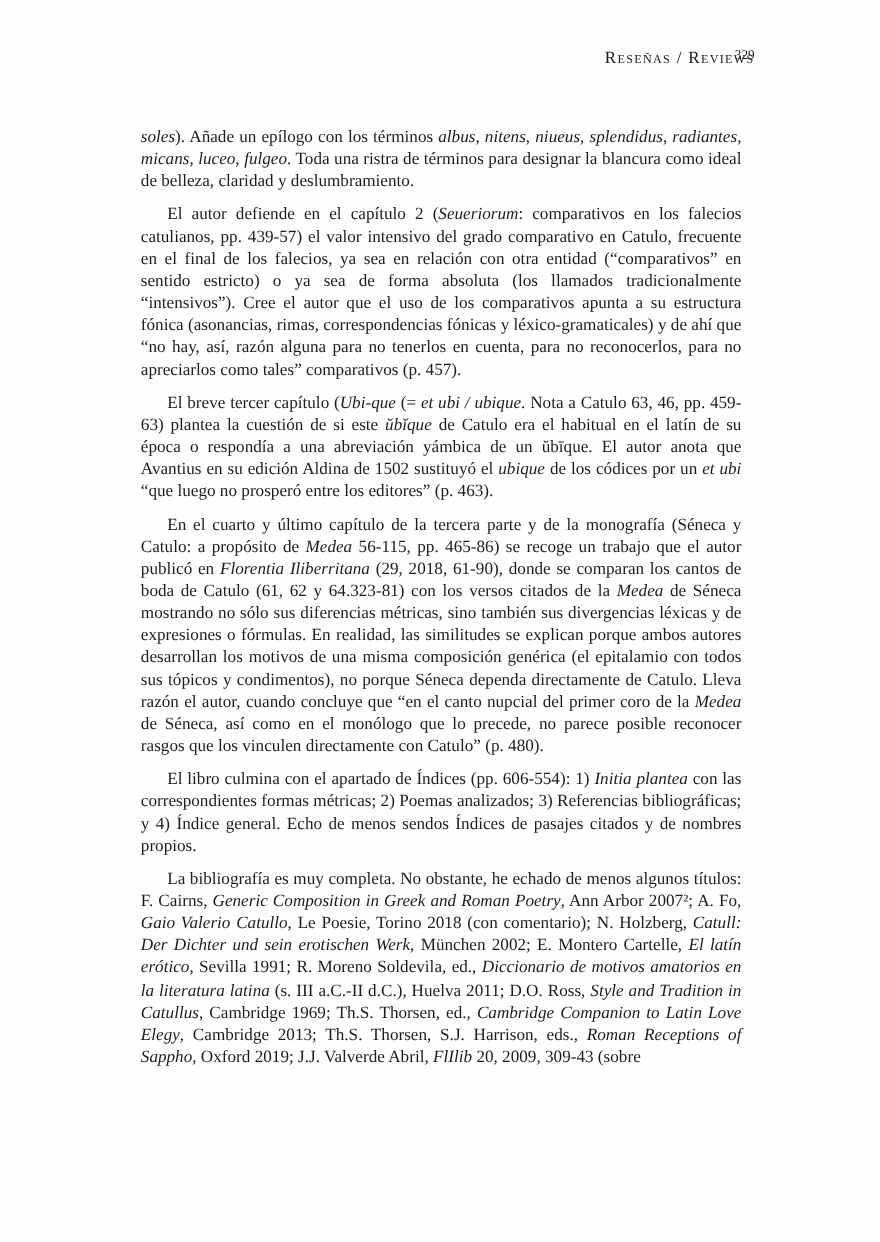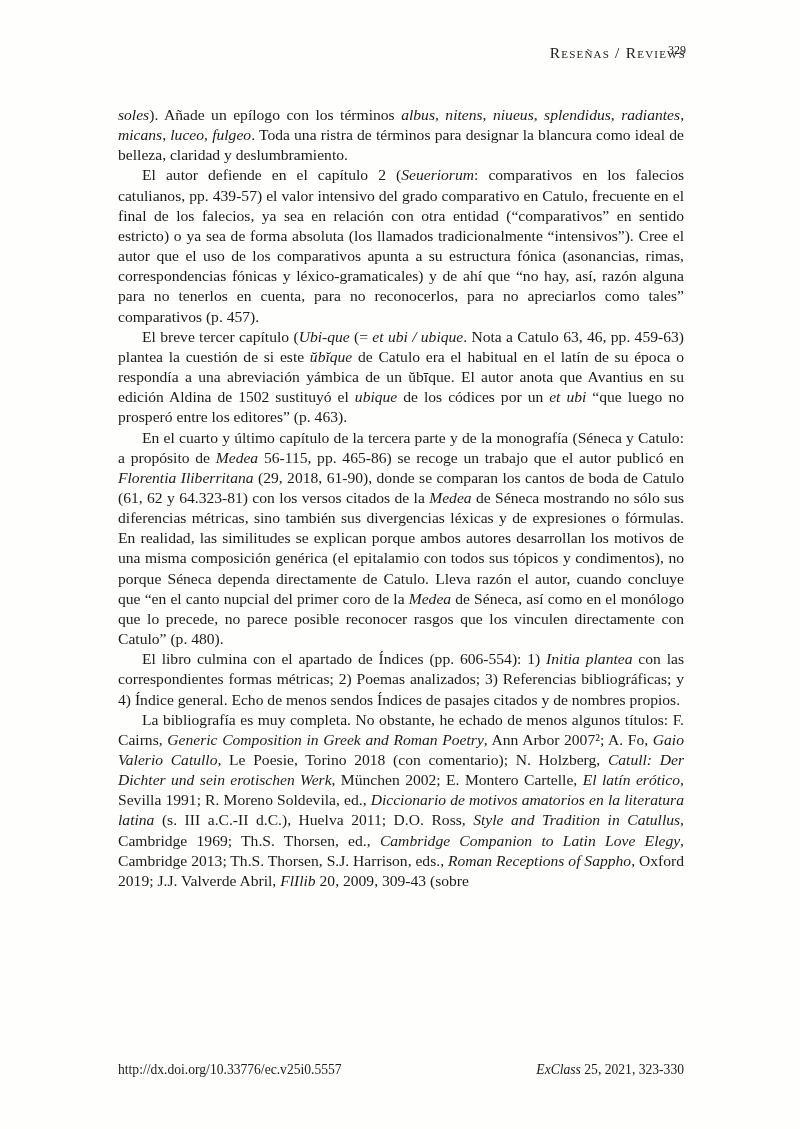--- a/index.html
+++ b/index.html
@@ -39,21 +39,21 @@
   .page-body {
     position: absolute;
     top: 105px;
     left: 118px;
     width: 566px;
     font-size: 15.6px;
     line-height: 20.15px;
     text-align: justify;
   }
   .page-body p.para {
-    margin: 0;
+    margin: 10px;
     padding: 0;
   }
   .page-body p.indent {
     text-indent: 24px;
   }
   .page-body i, .page-footer i {
     font-style: italic;
   }
   .page-footer {
     position: absolute;
@@ -78,18 +78,14 @@
   <main class="page-body">
 
   <p class="para"><i>soles</i><span>). Añade un epílogo con los términos </span><i>albus, nitens</i><span>, </span><i>niueus</i><span>, </span><i>splendidus</i><span>, </span><i>radiantes</i><span>, </span><i>micans</i><span>, </span><i>luceo</i><span>, </span><i>fulgeo</i><span>. Toda una ristra de términos para designar la blancura como ideal de belleza, claridad y deslumbramiento.</span></p>
       <p class="para indent"><span>El autor defiende en el capítulo 2 (</span><i>Seueriorum</i><span>: comparativos en los falecios catulianos, pp. 439-57) el valor intensivo del grado comparativo en Catulo, frecuente en el final de los falecios, ya sea en relación con otra entidad (“comparativos” en sentido estricto) o ya sea de forma absoluta (los llamados tradicionalmente “intensivos”). Cree el autor que el uso de los comparativos apunta a su estructura fónica (asonancias, rimas, correspondencias fónicas y léxico-gramaticales) y de ahí que “no hay, así, razón alguna para no tenerlos en cuenta, para no reconocerlos, para no apreciarlos como tales” comparativos (p. 457).</span></p>
       <p class="para indent"><span>El breve tercer capítulo (</span><i>Ubi-que</i><span> (= </span><i>et ubi / ubique</i><span>. Nota a Catulo 63, 46, pp. 459-63) plantea la cuestión de si este </span><i>ŭbĭque</i><span> de Catulo era el habitual en el latín de su época o respondía a una abreviación yámbica de un ŭbīque. El autor anota que Avantius en su edición Aldina de 1502 sustituyó el </span><i>ubique</i><span> de los códices por un </span><i>et ubi</i><span> “que luego no prosperó entre los editores” (p. 463).</span></p>
       <p class="para indent"><span>En el cuarto y último capítulo de la tercera parte y de la monografía (Séneca y Catulo: a propósito de </span><i>Medea</i><span> 56-115, pp. 465-86) se recoge un trabajo que el autor publicó en </span><i>Florentia Iliberritana</i><span> (29, 2018, 61-90), donde se comparan los cantos de boda de Catulo (61, 62 y 64.323-81) con los versos citados de la </span><i>Medea</i><span> de Séneca mostrando no sólo sus diferencias métricas, sino también sus divergencias léxicas y de expresiones o fórmulas. En realidad, las similitudes se explican porque ambos autores desarrollan los motivos de una misma composición genérica (el epitalamio con todos sus tópicos y condimentos), no porque Séneca dependa directamente de Catulo. Lleva razón el autor, cuando concluye que “en el canto nupcial del primer coro de la </span><i>Medea</i><span> de Séneca, así como en el monólogo que lo precede, no parece posible reconocer rasgos que los vinculen directamente con Catulo” (p. 480).</span></p>
       <p class="para indent"><span>El libro culmina con el apartado de Índices (pp. 606-554): 1) </span><i>Initia plantea</i><span> con las correspondientes formas métricas; 2) Poemas analizados; 3) Referencias bibliográficas; y 4) Índice general. Echo de menos sendos Índices de pasajes citados y de nombres propios.</span></p>
       <p class="para indent"><span>La bibliografía es muy completa. No obstante, he echado de menos algunos títulos: F. Cairns, </span><i>Generic Composition in Greek and Roman Poetry</i><span>, Ann Arbor 2007²; A. Fo, </span><i>Gaio Valerio Catullo</i><span>, Le Poesie, Torino 2018 (con comentario); N. Holzberg, </span><i>Catull: Der Dichter und sein erotischen Werk</i><span>, München 2002; E. Montero Cartelle, </span><i>El latín erótico</i><span>, Sevilla 1991; R. Moreno Soldevila, ed., </span><i>Diccionario de motivos amatorios en la literatura latina</i><span> (s. III a.C.-II d.C.), Huelva 2011; D.O. Ross, </span><i>Style and Tradition in Catullus</i><span>, Cambridge 1969; Th.S. Thorsen, ed., </span><i>Cambridge Companion to Latin Love Elegy</i><span>, Cambridge 2013; Th.S. Thorsen, S.J. Harrison, eds., </span><i>Roman Receptions of Sappho</i><span>, Oxford 2019; J.J. Valverde Abril, </span><i>FlIlib</i><span> 20, 2009, 309-43 (sobre</span></p>
     </main>
 
-  <footer class="page-footer">
-    <span class="doi">http://dx.doi.org/10.33776/ec.v25i0.5557</span>
-    <span class="journal-ref"><i>ExClass</i><span> 25, 2021, 323-330</span></span>
-  </footer>
 
 </div>
 
 </body></html>

